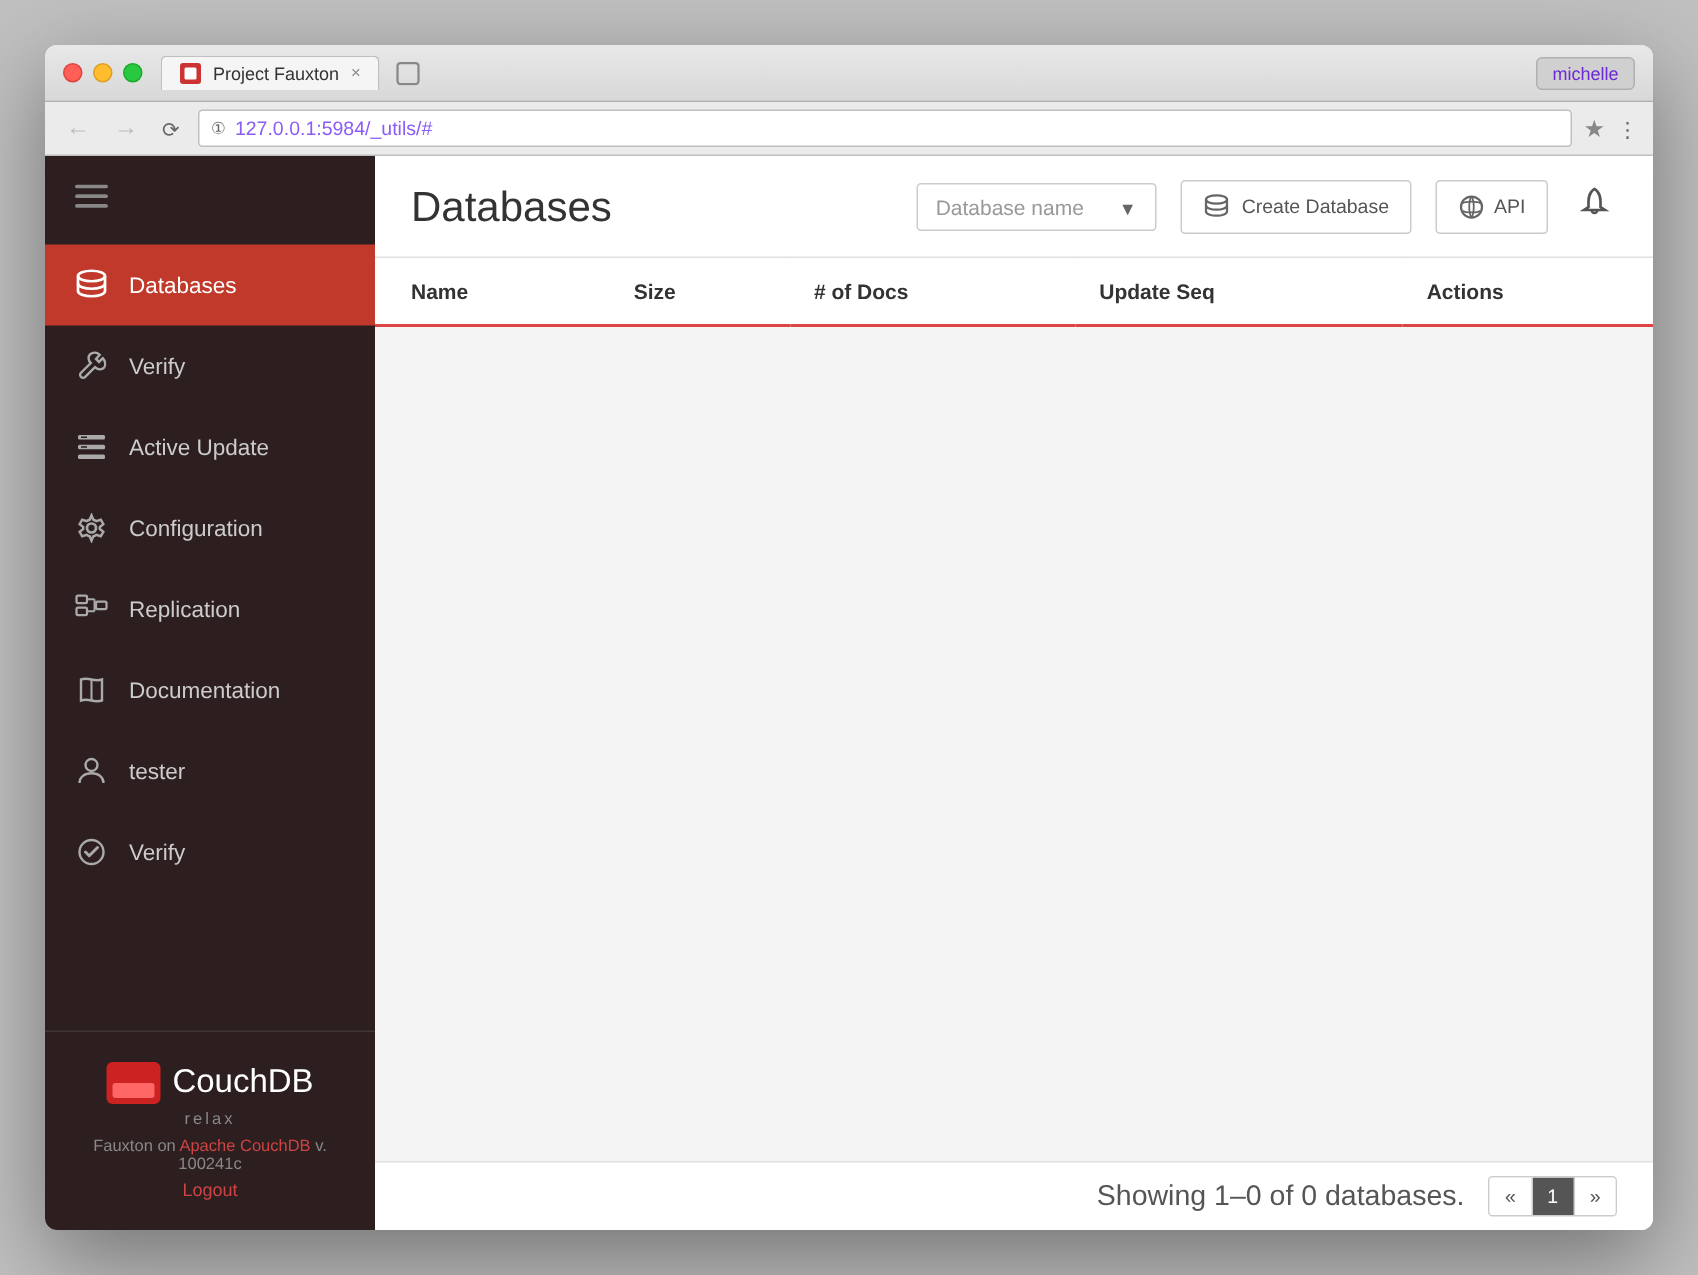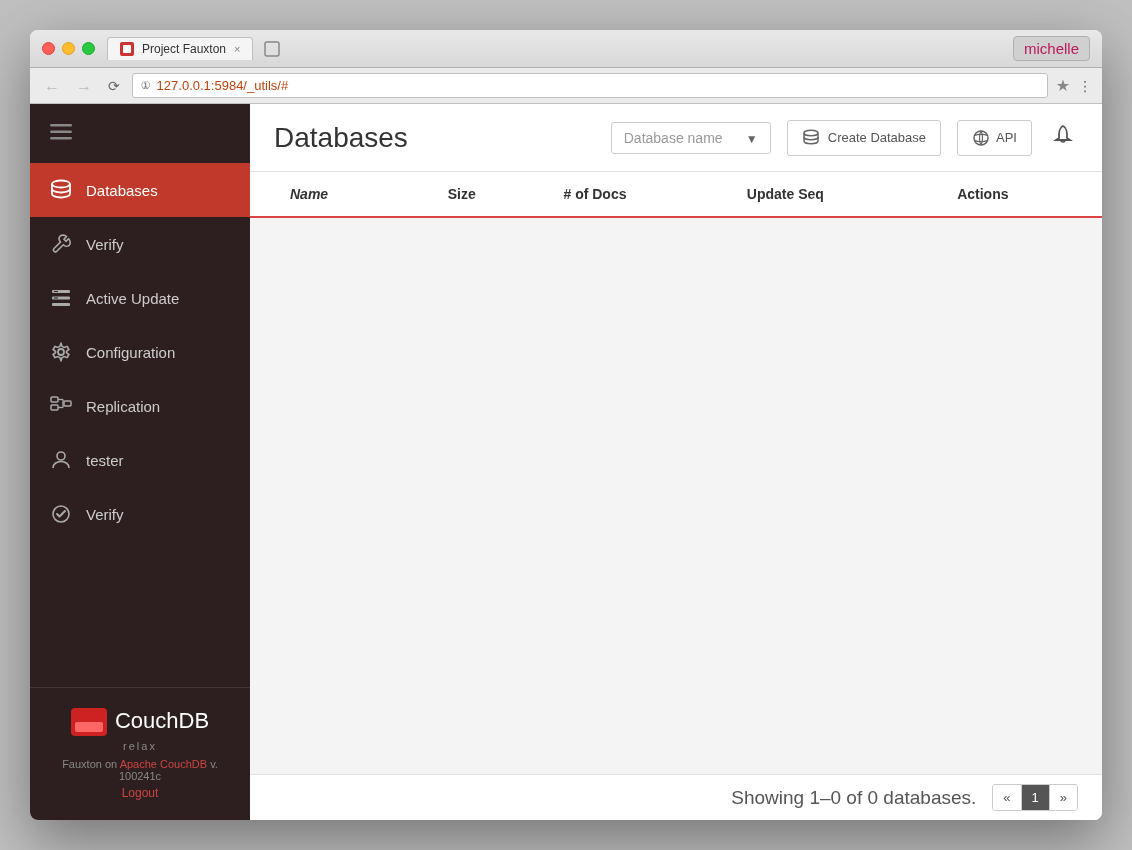--- a/index.html
+++ b/index.html
@@ -42,21 +42,21 @@
       align-items: center;
       gap: 8px;
       font-size: 12px;
       color: #333;
       min-width: 140px;
     }
     .tab-favicon { width: 14px; height: 14px; background: #cc3333; border-radius: 2px; display: flex; align-items: center; justify-content: center; }
     .tab-favicon::after { content: ''; display: block; width: 8px; height: 8px; background: white; border-radius: 1px; }
     .tab-close { margin-left: auto; color: #888; font-size: 11px; cursor: pointer; }
     .tab-new { margin-left: 6px; color: #888; font-size: 18px; width: 26px; height: 26px; display: flex; align-items: center; justify-content: center; }
-    .user-badge { margin-left: auto; background: #d0d0d0; border: 1px solid #b0b0b0; border-radius: 4px; padding: 3px 10px; font-size: 15px; color: #be185d; }
+    .user-badge { margin-left: auto; background: #d0d0d0; border: 1px solid #b0b0b0; border-radius: 4px; padding: 3px 10px; font-size: 12px; color: #6d28d9; }
 
     
     .address-bar {
       background: #ebebeb;
       height: 36px;
       display: flex;
       align-items: center;
       padding: 0 10px;
       gap: 8px;
       border-bottom: 1px solid #c0c0c0;
@@ -71,21 +71,21 @@
       border: 1px solid #c0c0c0;
       border-radius: 3px;
       padding: 4px 8px;
       font-size: 13px;
       color: #333;
       display: flex;
       align-items: center;
       gap: 6px;
     }
     .url-lock { color: #666; font-size: 11px; }
-    .url-text { color: #c2410c; font-size: 13px; }
+    .url-text { color: #8b5cf6; font-size: 13px; }
     .bookmark-btn { color: #888; font-size: 16px; }
     .menu-btn { color: #666; font-size: 14px; }
 
     
     .main-content {
       display: flex;
       flex: 1;
       overflow: hidden;
     }
 
@@ -217,21 +217,21 @@
     .db-table { width: 100%; border-collapse: collapse; }
     .db-table thead th {
       text-align: left;
       padding: 14px 16px;
       font-size: 14px;
       font-weight: 600;
       color: #333;
       border-bottom: 2px solid #d44;
       background: white;
     }
-    .db-table thead th:first-child { padding-left: 40px; font-style: italic; }
+    .db-table thead th:first-child { padding-left: 24px; }
     .db-table tbody { background: #f4f4f4; }
 
     
     .content-footer {
       background: white;
       border-top: 1px solid #e0e0e0;
       height: 46px;
       display: flex;
       align-items: center;
       padding: 0 24px;
@@ -352,20 +352,29 @@
               <rect x="1" y="10" width="7" height="5" rx="1" fill="none" stroke="#aaa" stroke-width="1.5"></rect>
               <rect x="14" y="6" width="7" height="5" rx="1" fill="none" stroke="#aaa" stroke-width="1.5"></rect>
               <path d="M8 4.5 L13 4.5" stroke="#aaa" stroke-width="1.3"></path>
               <path d="M8 12.5 L13 12.5" stroke="#aaa" stroke-width="1.3"></path>
               <path d="M13 4.5 L13 12.5" stroke="#aaa" stroke-width="1.3"></path>
             </svg>
           </div>
           <span>Replication</span>
         </div>
 
+        <div class="sidebar-item">
+          <div class="sidebar-icon">
+            <svg width="20" height="20" viewBox="0 0 20 20">
+              <path d="M3 3 C3 3 6 2 10 3 C14 4 17 3 17 3 L17 17 C17 17 14 18 10 17 C6 16 3 17 3 17 Z" fill="none" stroke="#aaa" stroke-width="1.6"></path>
+              <path d="M10 3 L10 17" stroke="#aaa" stroke-width="1.4"></path>
+            </svg>
+          </div>
+          <span>Documentation</span>
+        </div>
 
         <div class="sidebar-item">
           <div class="sidebar-icon">
             <svg width="20" height="20" viewBox="0 0 20 20">
               <circle cx="10" cy="6" r="4" fill="none" stroke="#aaa" stroke-width="1.6"></circle>
               <path d="M2 18 C2 14 5.5 11.5 10 11.5 C14.5 11.5 18 14 18 18" fill="none" stroke="#aaa" stroke-width="1.6"></path>
             </svg>
           </div>
           <span>tester</span>
         </div>

